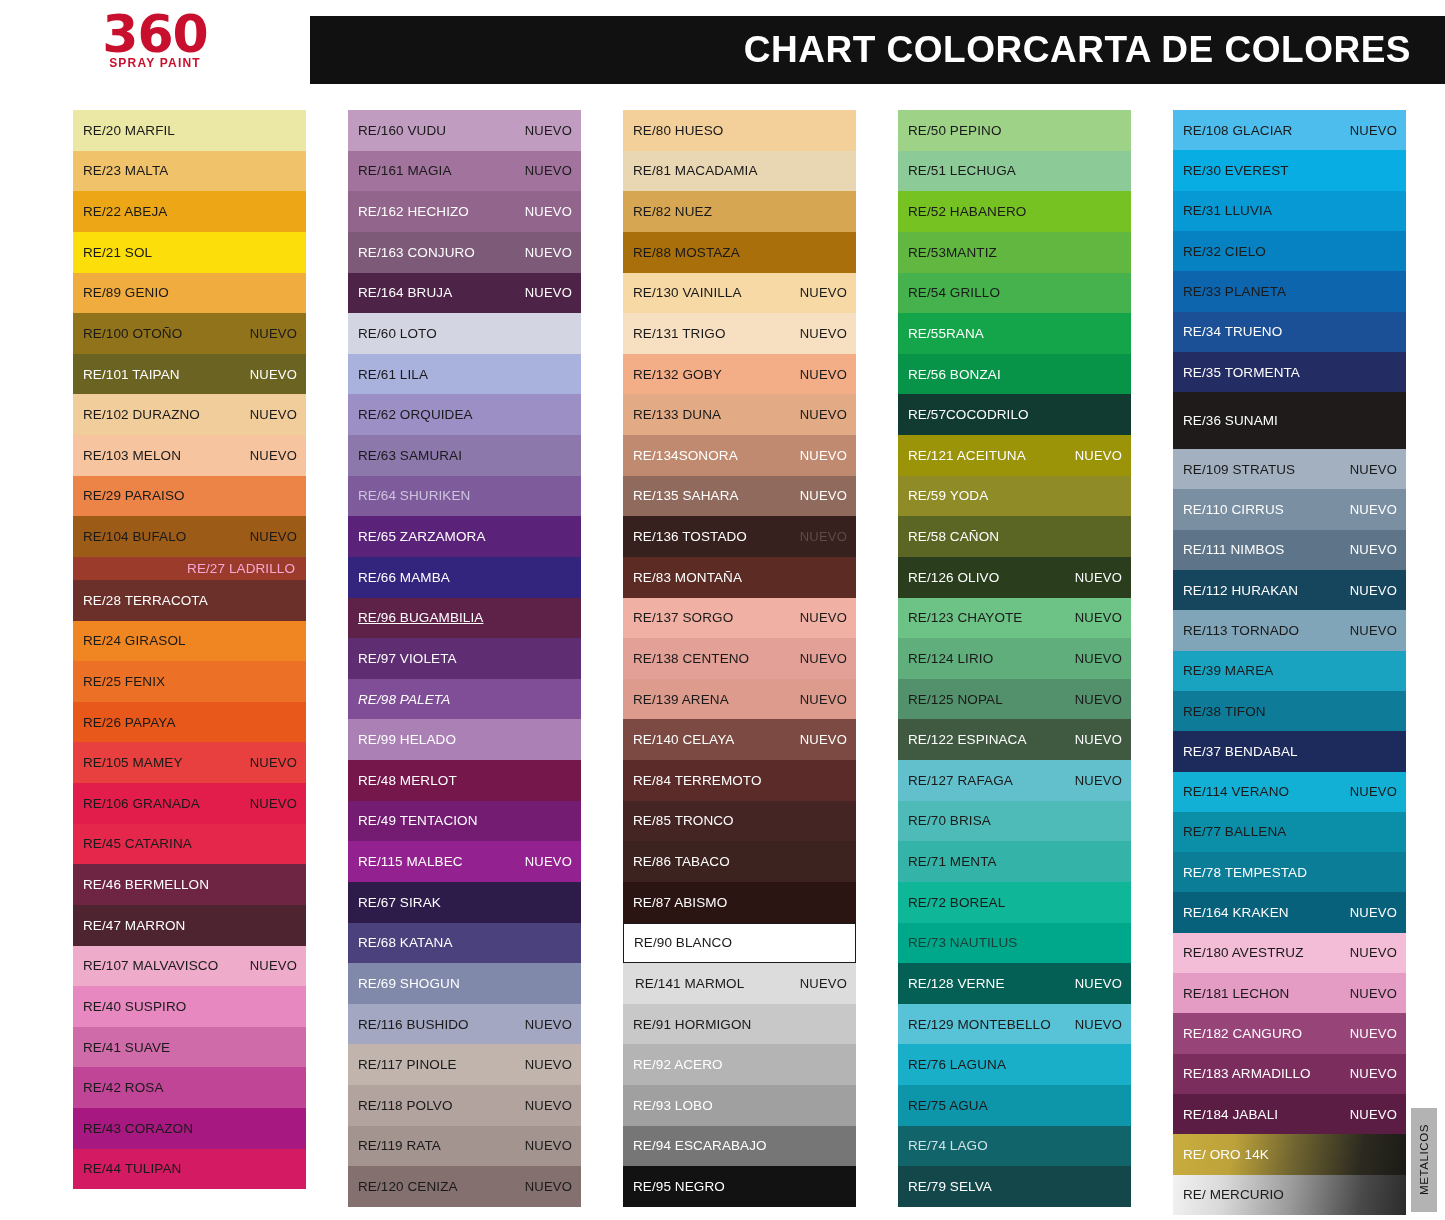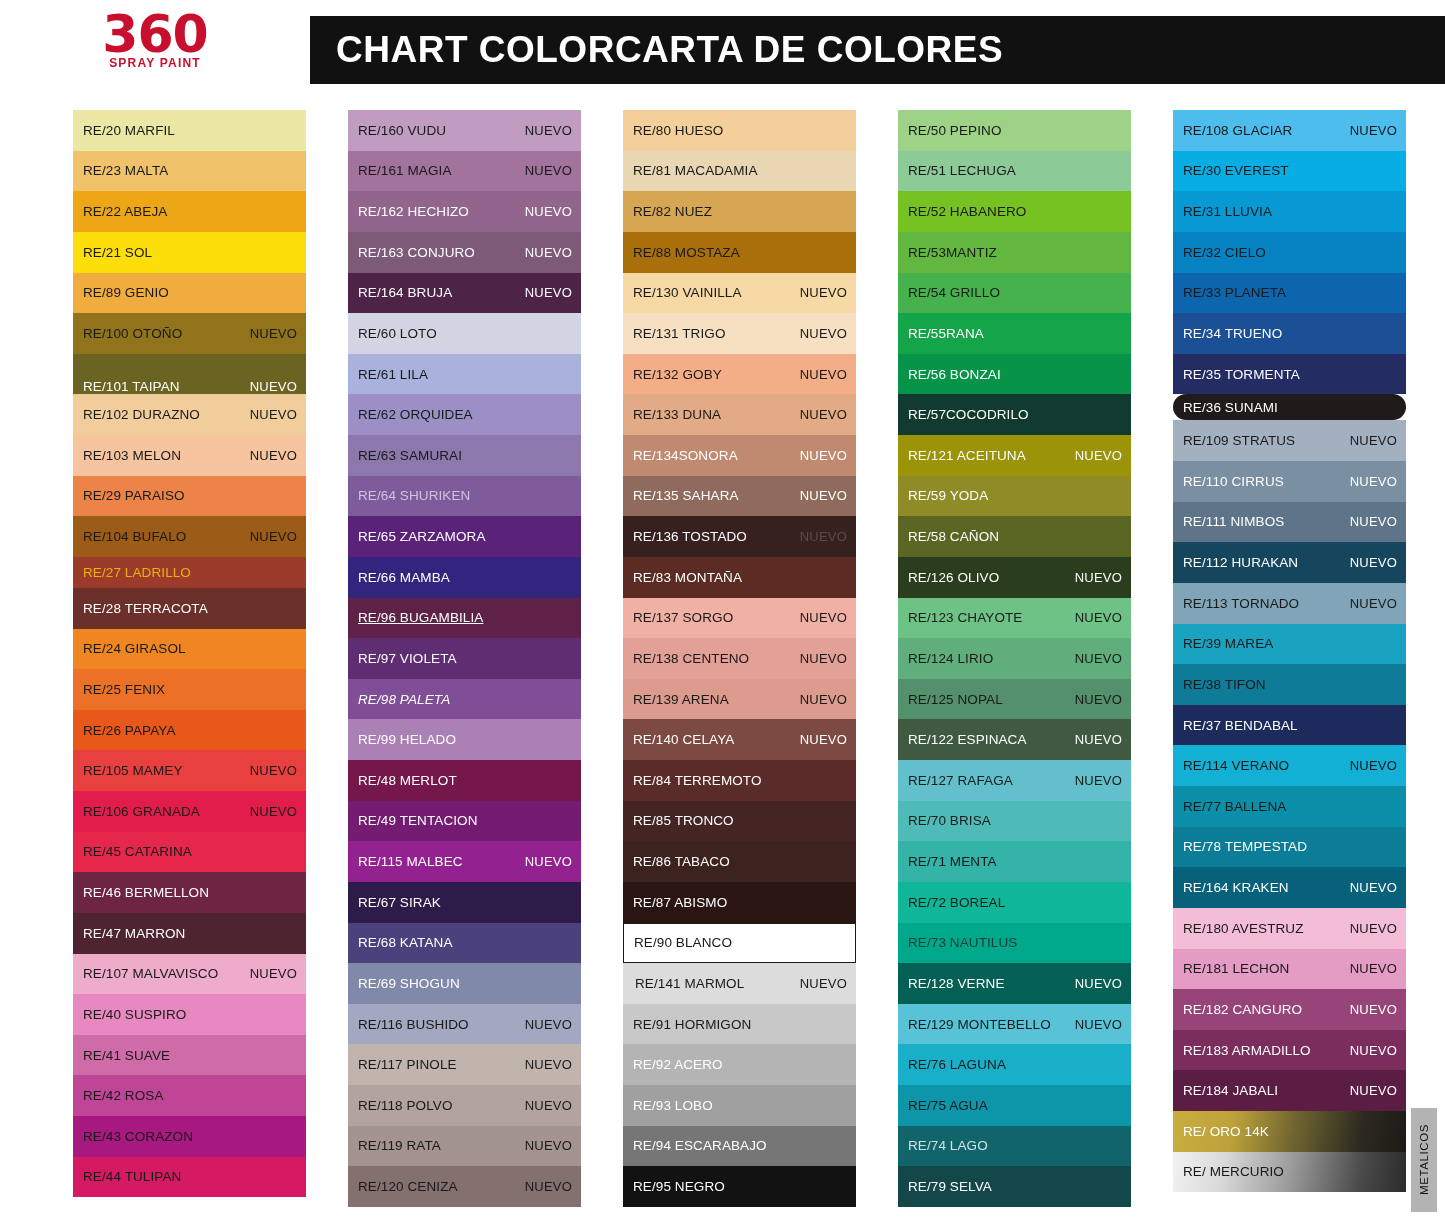--- a/index.html
+++ b/index.html
@@ -28,21 +28,21 @@
   }
   .logo-sub {
     font-family: "Liberation Sans", sans-serif;
     font-weight: 700; font-size: 12px; letter-spacing: 1.2px;
     color: #c8102e; margin-top: 2px;
   }
   .header-bar {
     position: absolute; left: 310px; top: 16px;
     width: 1135px; height: 68px;
     background: #111111;
-    display: flex; align-items: center; justify-content: flex-start;
+    display: flex; align-items: center; justify-content: flex-end;
     padding: 0 34px 0 26px;
   }
   .header-title {
     color: #ffffff; font-weight: 700; font-size: 37px;
     letter-spacing: 0.5px; font-family: "Liberation Sans", sans-serif;
   }
   .header-title.right { font-size: 37px; }
 
   
   .columns {
@@ -125,40 +125,40 @@
         <div class="swatch" style="height: 40.6296px; background: rgb(252, 223, 10); color: rgb(26, 26, 26);">
           <span class="name">RE/21 SOL</span>
         </div>
         <div class="swatch" style="height: 40.6296px; background: rgb(240, 172, 62); color: rgb(26, 26, 26);">
           <span class="name">RE/89 GENIO</span>
         </div>
         <div class="swatch" style="height: 40.6296px; background: rgb(145, 115, 28); color: rgb(26, 26, 26);">
           <span class="name">RE/100 OTOÑO</span>
           <span class="nuevo" style="color: rgb(26, 26, 26);">NUEVO</span>
         </div>
-        <div class="swatch" style="height: 40.6296px; background: rgb(107, 99, 34); color: rgb(255, 255, 255); align-items: flex-end;">
+        <div class="swatch" style="height: 40.6296px; background: rgb(107, 99, 34); color: rgb(255, 255, 255);">
           <span class="name">RE/101 TAIPAN</span>
           <span class="nuevo" style="color: rgb(255, 255, 255);">NUEVO</span>
         </div>
         <div class="swatch" style="height: 40.6296px; background: rgb(240, 205, 155); color: rgb(26, 26, 26);">
           <span class="name">RE/102 DURAZNO</span>
           <span class="nuevo" style="color: rgb(26, 26, 26);">NUEVO</span>
         </div>
         <div class="swatch" style="height: 40.6296px; background: rgb(246, 197, 160); color: rgb(26, 26, 26);">
           <span class="name">RE/103 MELON</span>
           <span class="nuevo" style="color: rgb(26, 26, 26);">NUEVO</span>
         </div>
         <div class="swatch" style="height: 40.6296px; background: rgb(236, 132, 72); color: rgb(26, 26, 26);">
           <span class="name">RE/29 PARAISO</span>
         </div>
         <div class="swatch" style="height: 40.6296px; background: rgb(157, 91, 24); color: rgb(26, 26, 26);">
           <span class="name">RE/104 BUFALO</span>
           <span class="nuevo" style="color: rgb(26, 26, 26);">NUEVO</span>
         </div>
-        <div class="swatch" style="height: 31px; background: rgb(155, 59, 44); color: #eab308;">
+        <div class="swatch" style="height: 23px; background: rgb(155, 59, 44); color: #f9a8d4; justify-content: flex-end;">
           <span class="name">RE/27 LADRILLO</span>
         </div>
         <div class="swatch" style="height: 40.6296px; background: rgb(107, 48, 42); color: rgb(255, 255, 255);">
           <span class="name">RE/28 TERRACOTA</span>
         </div>
         <div class="swatch" style="height: 40.6296px; background: rgb(240, 134, 34); color: rgb(26, 26, 26);">
           <span class="name">RE/24 GIRASOL</span>
         </div>
         <div class="swatch" style="height: 40.6296px; background: rgb(236, 113, 38); color: rgb(26, 26, 26);">
           <span class="name">RE/25 FENIX</span>
@@ -500,21 +500,21 @@
         </div>
         <div class="swatch" style="height: 40.6296px; background: rgb(13, 101, 173); color: rgb(26, 26, 26);">
           <span class="name">RE/33 PLANETA</span>
         </div>
         <div class="swatch" style="height: 40.6296px; background: rgb(27, 79, 150); color: rgb(255, 255, 255);">
           <span class="name">RE/34 TRUENO</span>
         </div>
         <div class="swatch" style="height: 40.6296px; background: rgb(35, 44, 99); color: rgb(255, 255, 255);">
           <span class="name">RE/35 TORMENTA</span>
         </div>
-        <div class="swatch" style="height: 26px; background: rgb(30, 27, 26); color: rgb(255, 255, 255); border-radius: 19px;">
+        <div class="swatch" style="height: 57px; background: rgb(30, 27, 26); color: rgb(255, 255, 255);">
           <span class="name">RE/36 SUNAMI</span>
         </div>
         <div class="swatch" style="height: 40.6296px; background: rgb(162, 176, 192); color: rgb(26, 26, 26);">
           <span class="name">RE/109 STRATUS</span>
           <span class="nuevo" style="color: rgb(26, 26, 26);">NUEVO</span>
         </div>
         <div class="swatch" style="height: 40.6296px; background: rgb(123, 143, 163); color: rgb(255, 255, 255);">
           <span class="name">RE/110 CIRRUS</span>
           <span class="nuevo" style="color: rgb(255, 255, 255);">NUEVO</span>
         </div>

